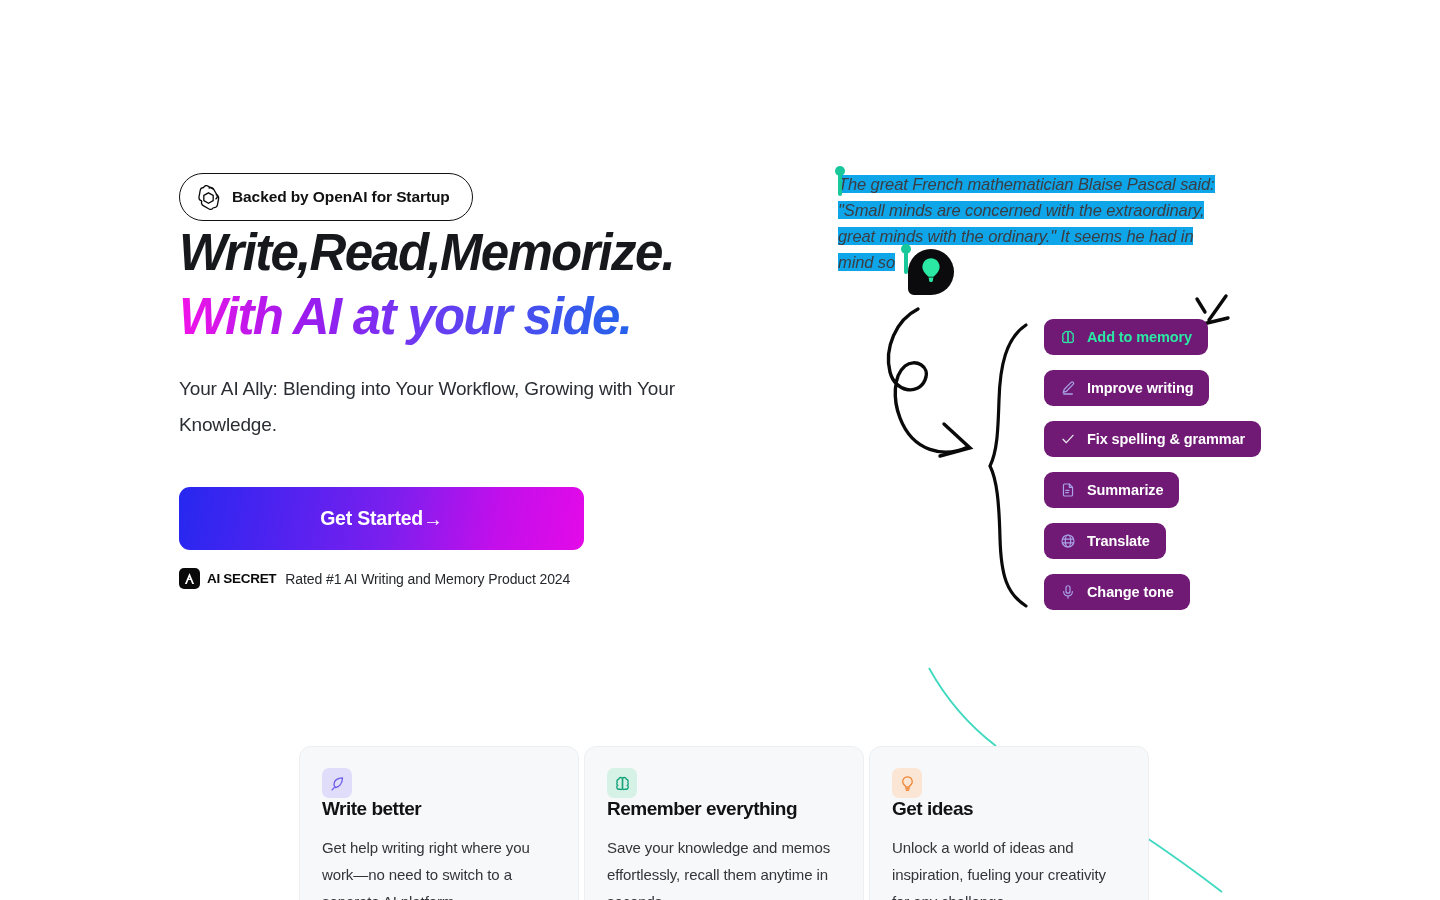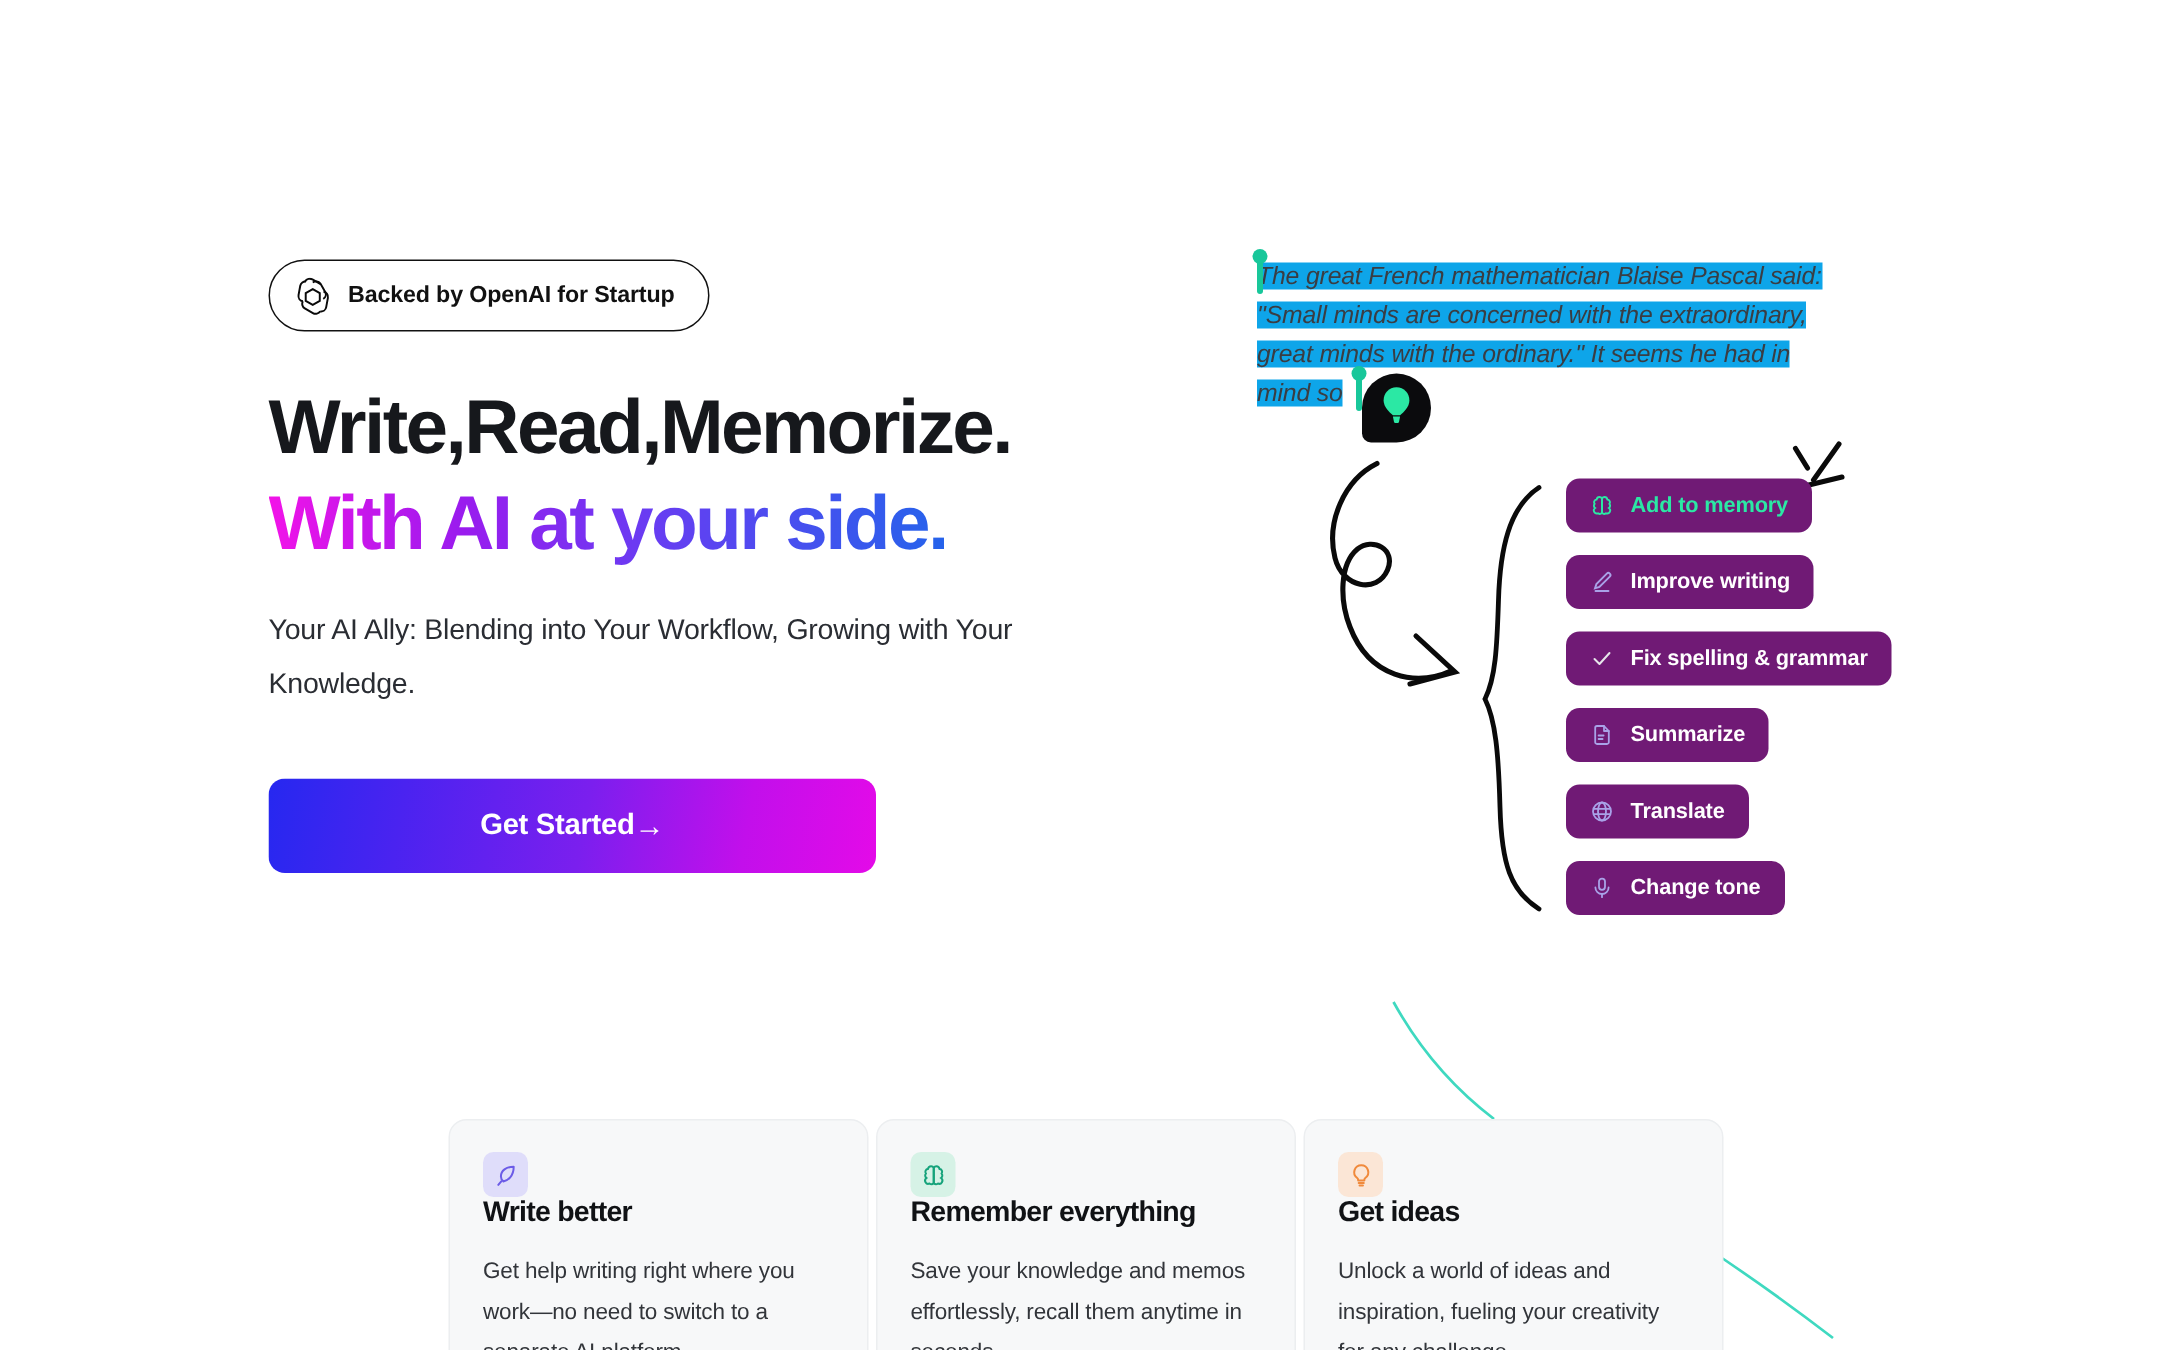--- a/index.html
+++ b/index.html
@@ -20,24 +20,24 @@
   .badge {
     display:inline-flex; align-items:center; gap:11px;
     height:48px; padding:0 22px 0 16px;
     border:1.6px solid #111; border-radius:999px;
     background:#fff;
   }
   .badge-label { font-size:15.5px; font-weight:700; color:#111; letter-spacing:-0.1px; }
   .oai-logo { width:25px; height:25px; display:block; }
 
   .headline {
-    margin-top:32px;
     font-size:51px; line-height:64px;
     font-weight:800; letter-spacing:-1.7px; color:#16181c;
     white-space:nowrap;
+    font-style:italic;
   }
   .headline .grad {
     background-image: linear-gradient(90deg,#F213E8 0%,#9B1BEE 28%,#6A3BF2 55%,#2563EB 100%);
     -webkit-background-clip: text; background-clip: text;
     color: transparent; -webkit-text-fill-color: transparent;
   }
 
   .sub {
     margin-top:22px; width:560px;
     font-size:19px; line-height:36px; color:#2a2d33; letter-spacing:-0.15px;
@@ -162,20 +162,30 @@
       <span class="grad">With AI at your side.</span>
     </h1>
 
     <p class="sub">Your AI Ally: Blending into Your Workflow, Growing with Your Knowledge.</p>
 
     <button class="cta">
       <span>Get Started</span>
       <span class="cta-arrow">→</span>
     </button>
 
+    <div class="rating">
+      <span class="rating-logo">
+        <svg width="13" height="13" viewBox="0 0 24 24" fill="#ffffff">
+          <path d="M12 2 L20.5 22 L17 22 L12 9.5 L7 22 L3.5 22 Z"></path>
+          <rect x="8.2" y="12.5" width="7.6" height="2.4" rx="1.2"></rect>
+        </svg>
+      </span>
+      <span class="rating-brand">AI SECRET</span>
+      <span class="rating-text">Rated #1 AI Writing and Memory Product 2024</span>
+    </div>
   </div>
 
   <div class="editor">
     <div class="editor-row"><span class="editor-line">The great French mathematician Blaise Pascal said:</span></div>
     <div class="editor-row"><span class="editor-line">"Small minds are concerned with the extraordinary,</span></div>
     <div class="editor-row"><span class="editor-line">great minds with the ordinary." It seems he had in</span></div>
     <div class="editor-row"><span class="editor-line">mind so</span></div>
     <div class="sel-handle" id="handle-start"></div>
     <div class="sel-handle" id="handle-end"></div>
   </div>

